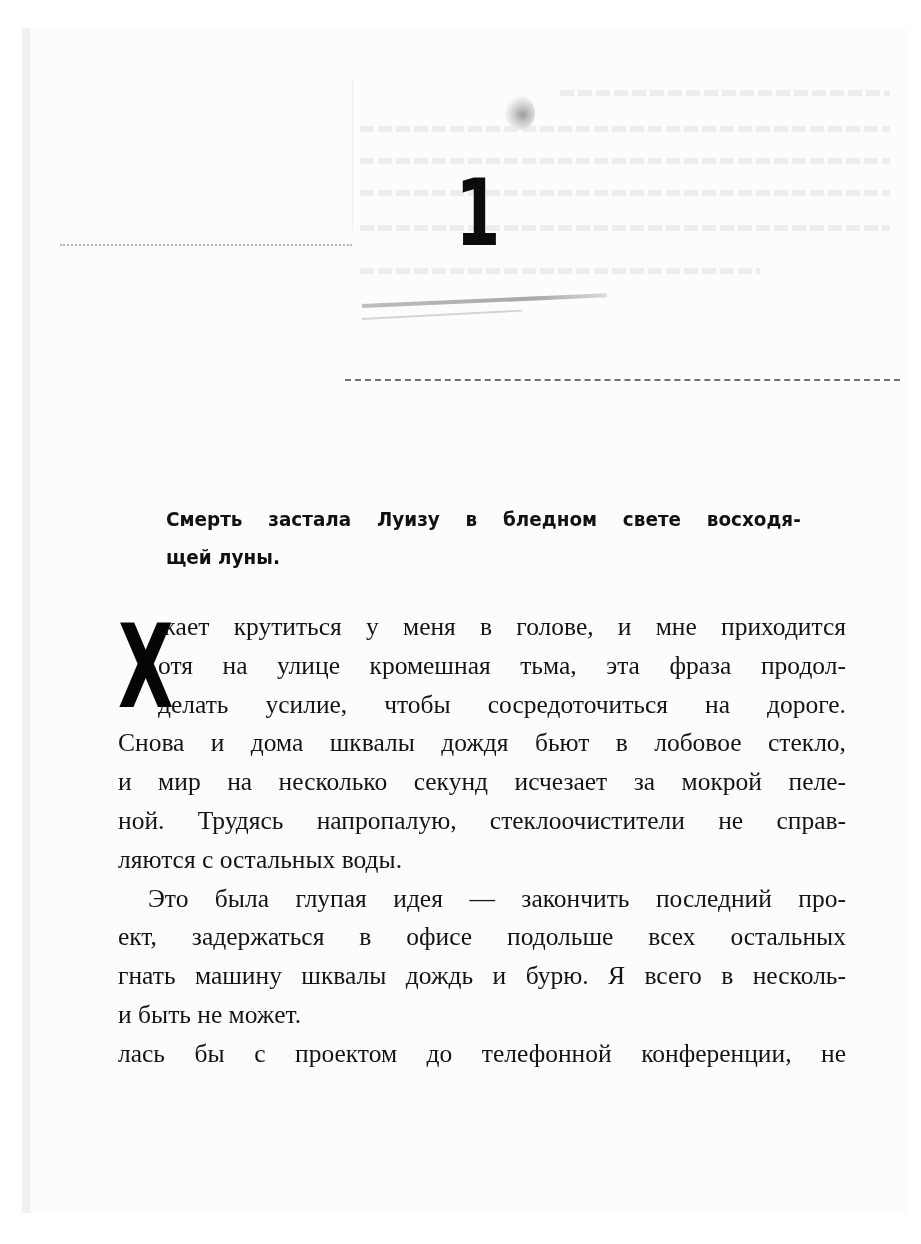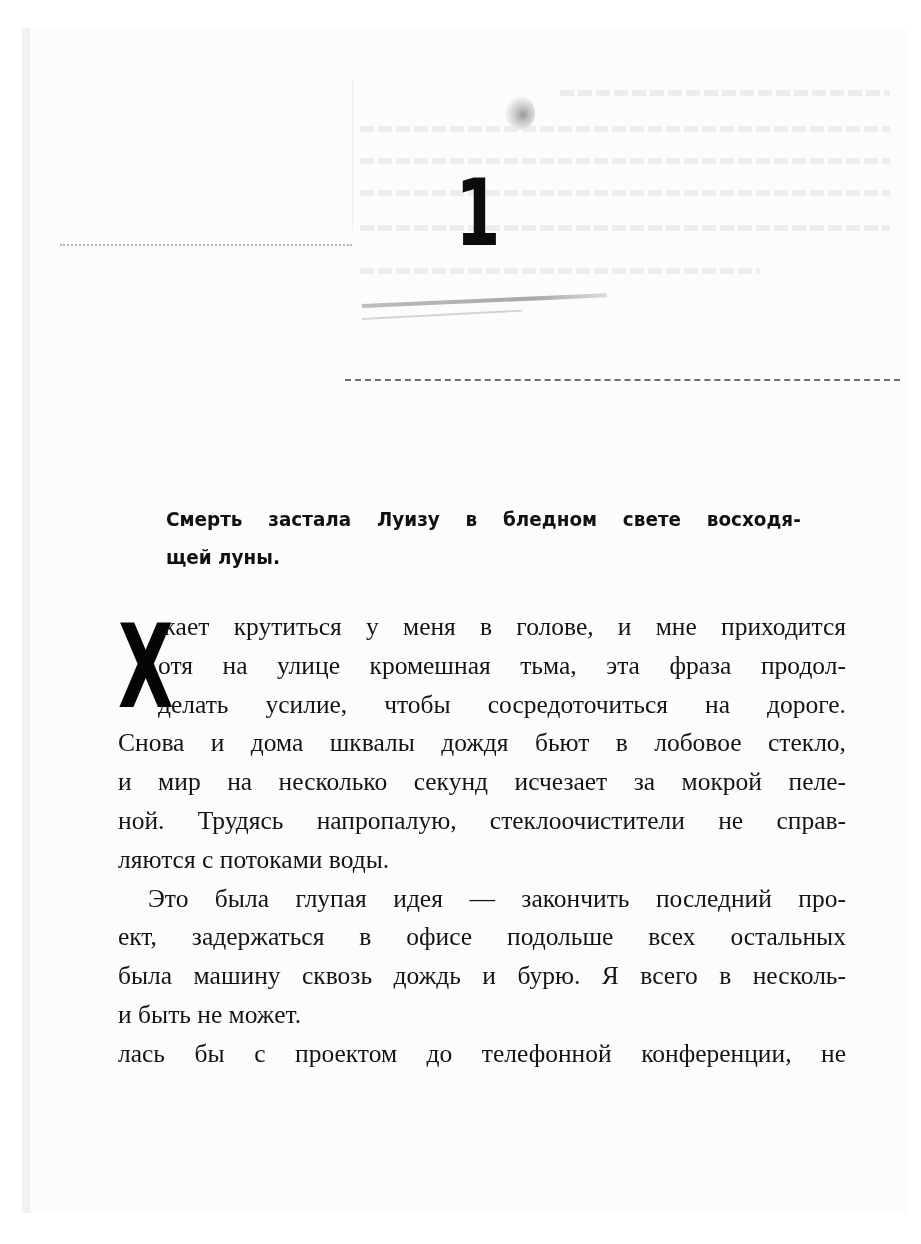--- a/index.html
+++ b/index.html
@@ -146,24 +146,24 @@
 
 <div class="body-text">
   <div class="dropcap-wrap">
     <span class="dropcap">Х</span>
     <span class="line after-cap">жает крутиться у меня в голове, и мне приходится</span>
     <span class="line after-cap">отя на улице кромешная тьма, эта фраза продол-</span>
     <span class="line after-cap">делать усилие, чтобы сосредоточиться на дороге.</span>
     <span class="line">Снова и дома шквалы дождя бьют в лобовое стекло,</span>
     <span class="line">и мир на несколько секунд исчезает за мокрой пеле-</span>
     <span class="line">ной. Трудясь напропалую, стеклоочистители не справ-</span>
-    <span class="line last">ляются с потоками воды.</span>
+    <span class="line last">ляются с остальных воды.</span>
   </div>
   <div>
     <span class="line indent">Это была глупая идея — закончить последний про-</span>
     <span class="line">ект, задержаться в офисе подольше всех остальных</span>
-    <span class="line">была машину сквозь дождь и бурю. Я всего в несколь-</span>
+    <span class="line">гнать машину шквалы дождь и бурю. Я всего в несколь-</span>
     <span class="line last">и быть не может.</span>
   </div>
   <div>
     <span class="line">лась бы с проектом до телефонной конференции, не</span>
   </div>
 </div>
 
 </body></html>

